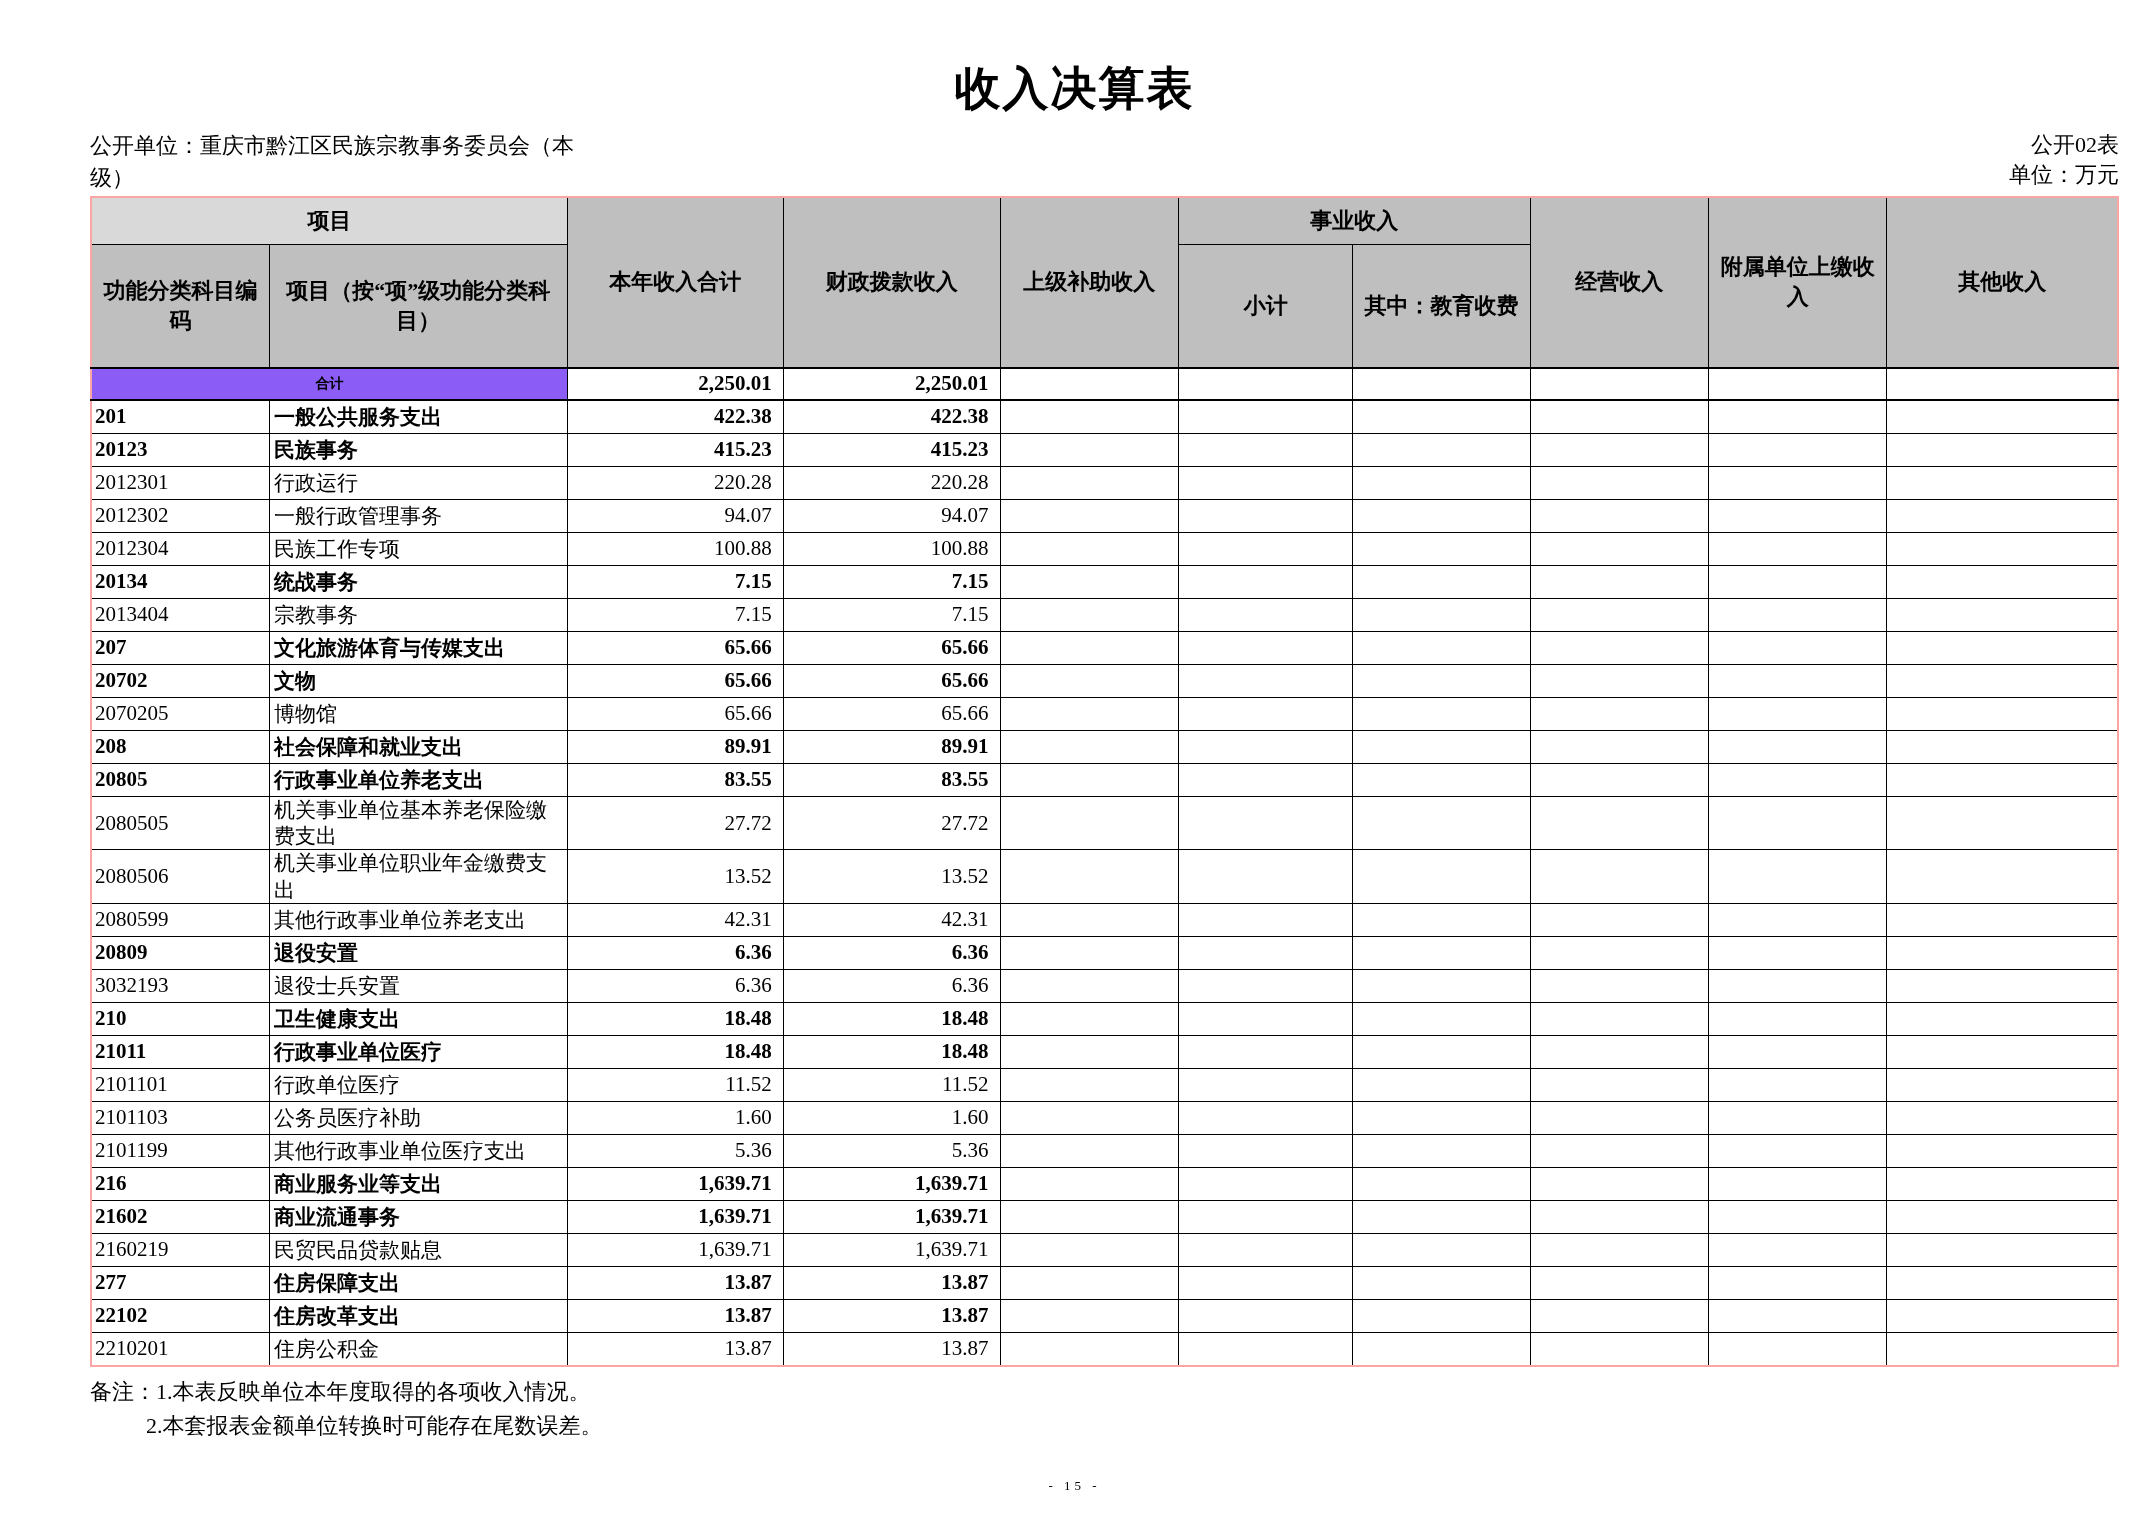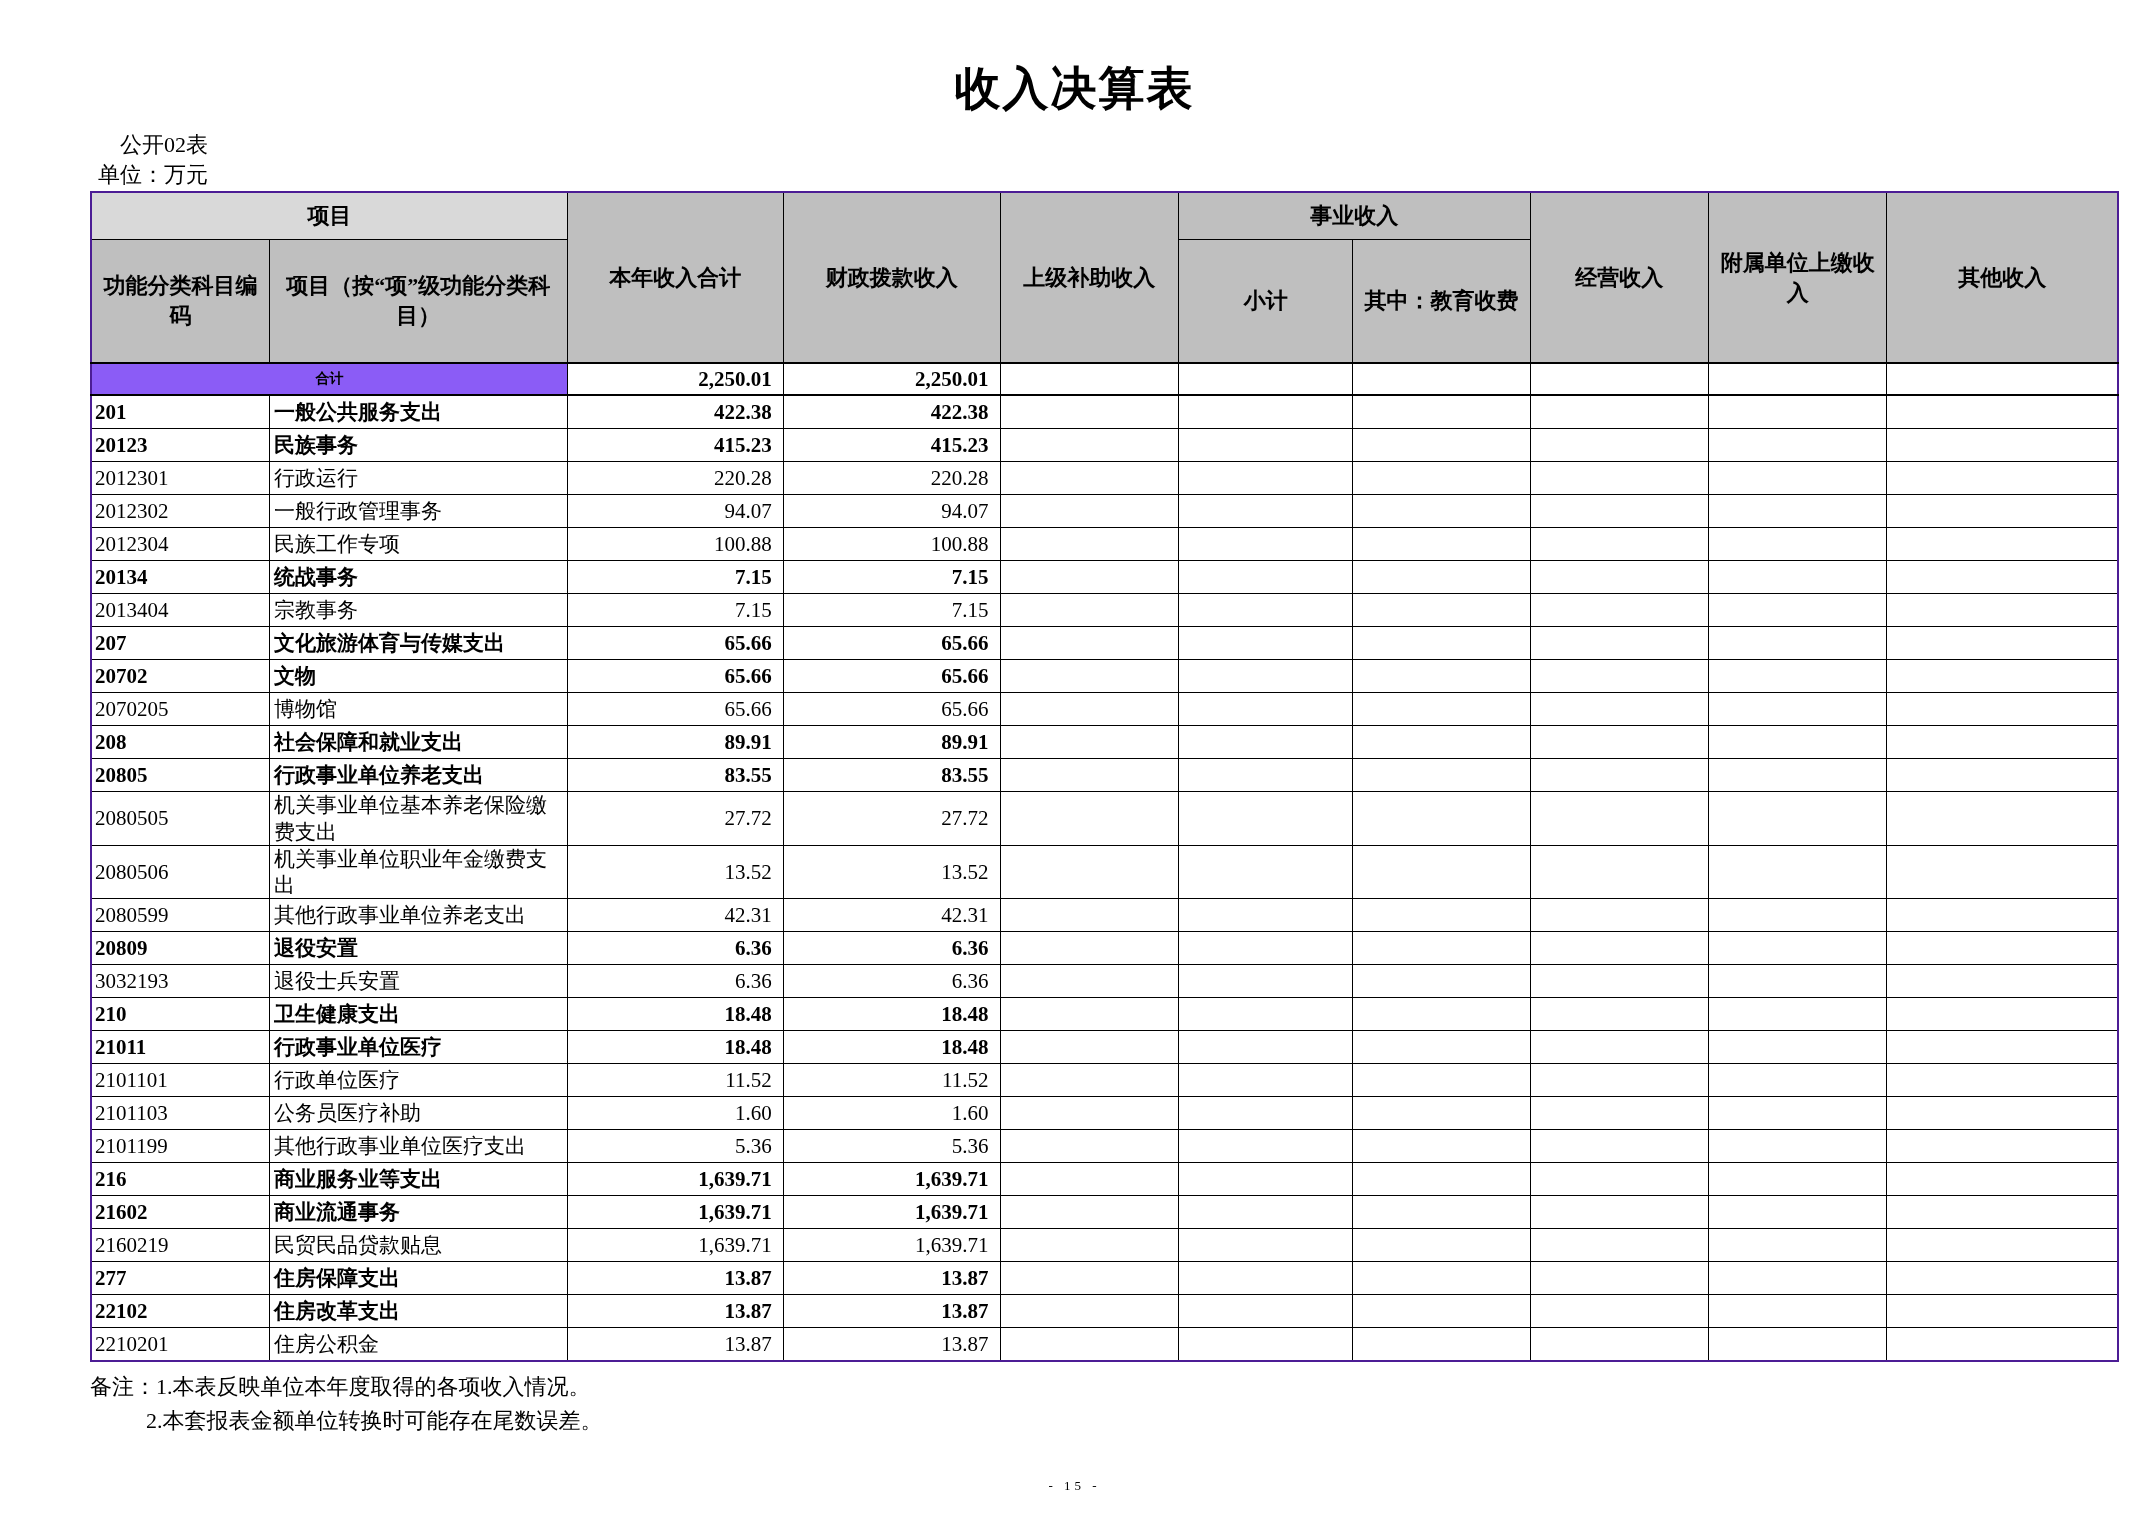--- a/index.html
+++ b/index.html
@@ -24,21 +24,21 @@
     font-size:22px;
   }
   .meta-left { width:500px; line-height:1.45; }
   .meta-right { text-align:right; line-height:1.35; white-space:nowrap;margin-left:8px; }
 
   table.income {
     border-collapse:collapse;
     table-layout:fixed;
     width:2029px;
     margin-left:90px;
-    border:2px solid #4c1d95;
+    border:2px solid #fca5a5;
   }
   .income th, .income td {
     border:1px solid #000;
     overflow:hidden;
     vertical-align:middle;
   }
   .income th {
     background:#bfbfbf;
     font-size:22px;
     font-weight:bold;
@@ -85,20 +85,21 @@
     font-size:13px;
     letter-spacing:4px;
   }
 </style>
 </head>
 <body>
 
 <div class="page-title">收入决算表</div>
 
 <div class="meta-row">
+  <div class="meta-left">公开单位：重庆市黔江区民族宗教事务委员会（本级）</div>
   <div class="meta-right">
     <div>公开02表</div>
     <div>单位：万元</div>
   </div>
 </div>
 
 <table class="income">
   <colgroup>
     <col style="width:8.8%">
       <col style="width:14.7%">

